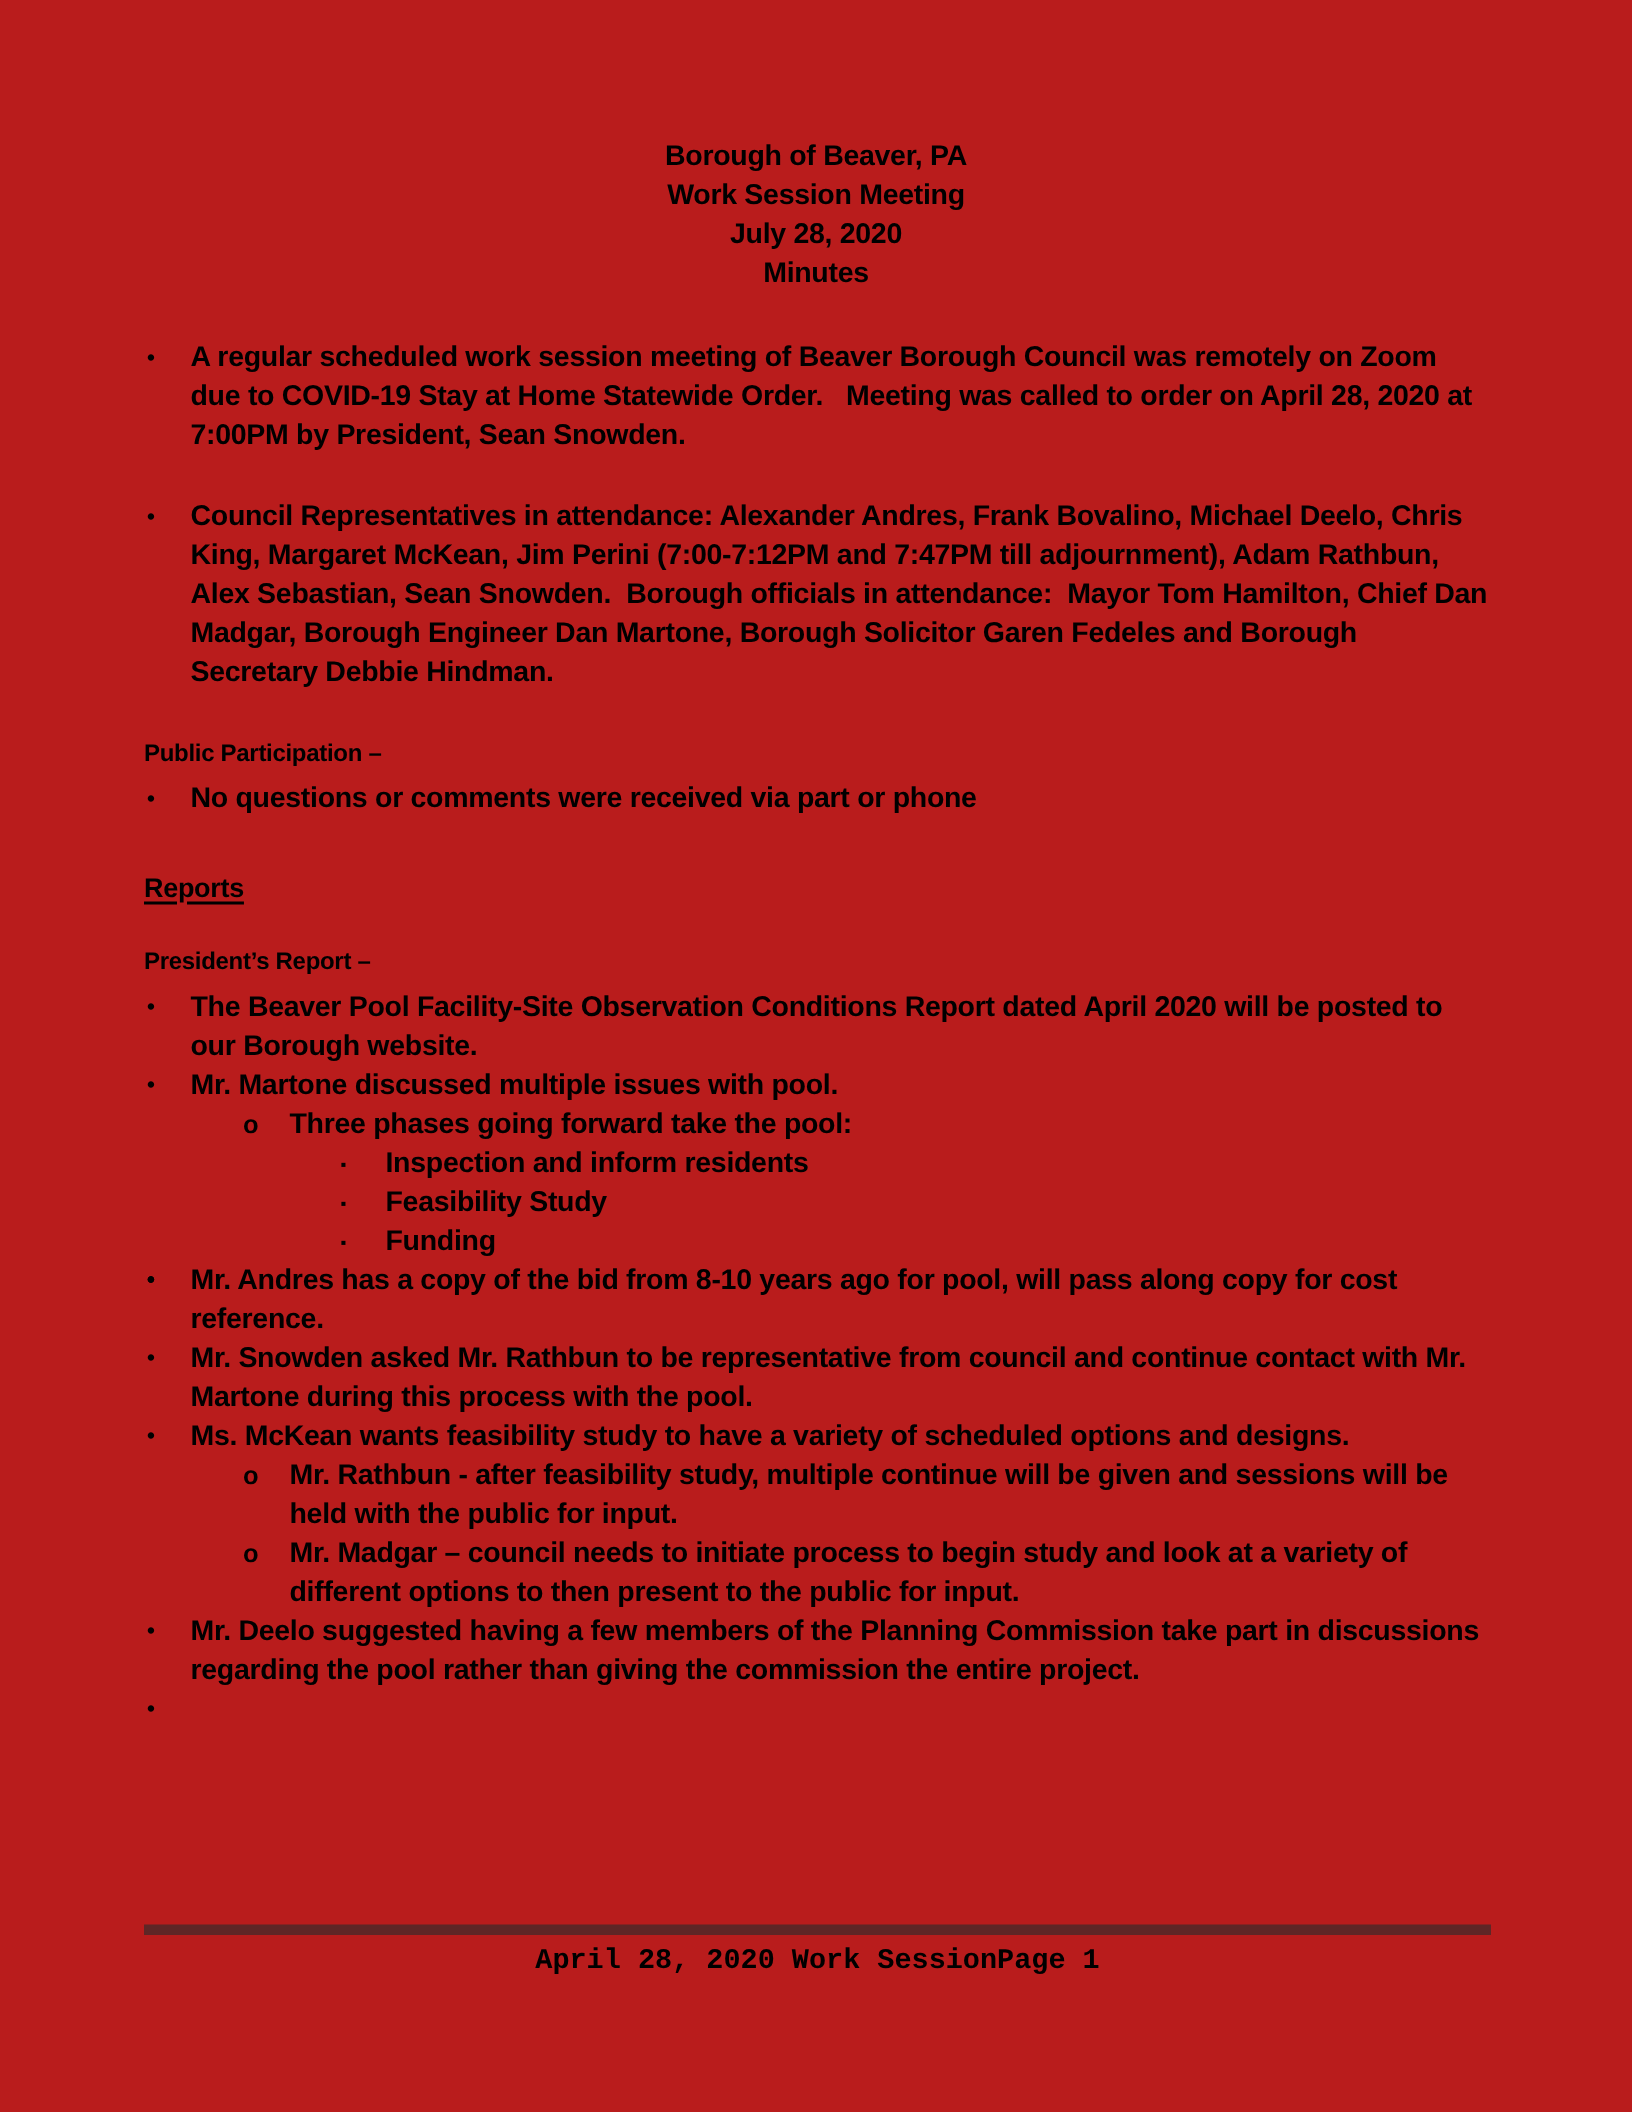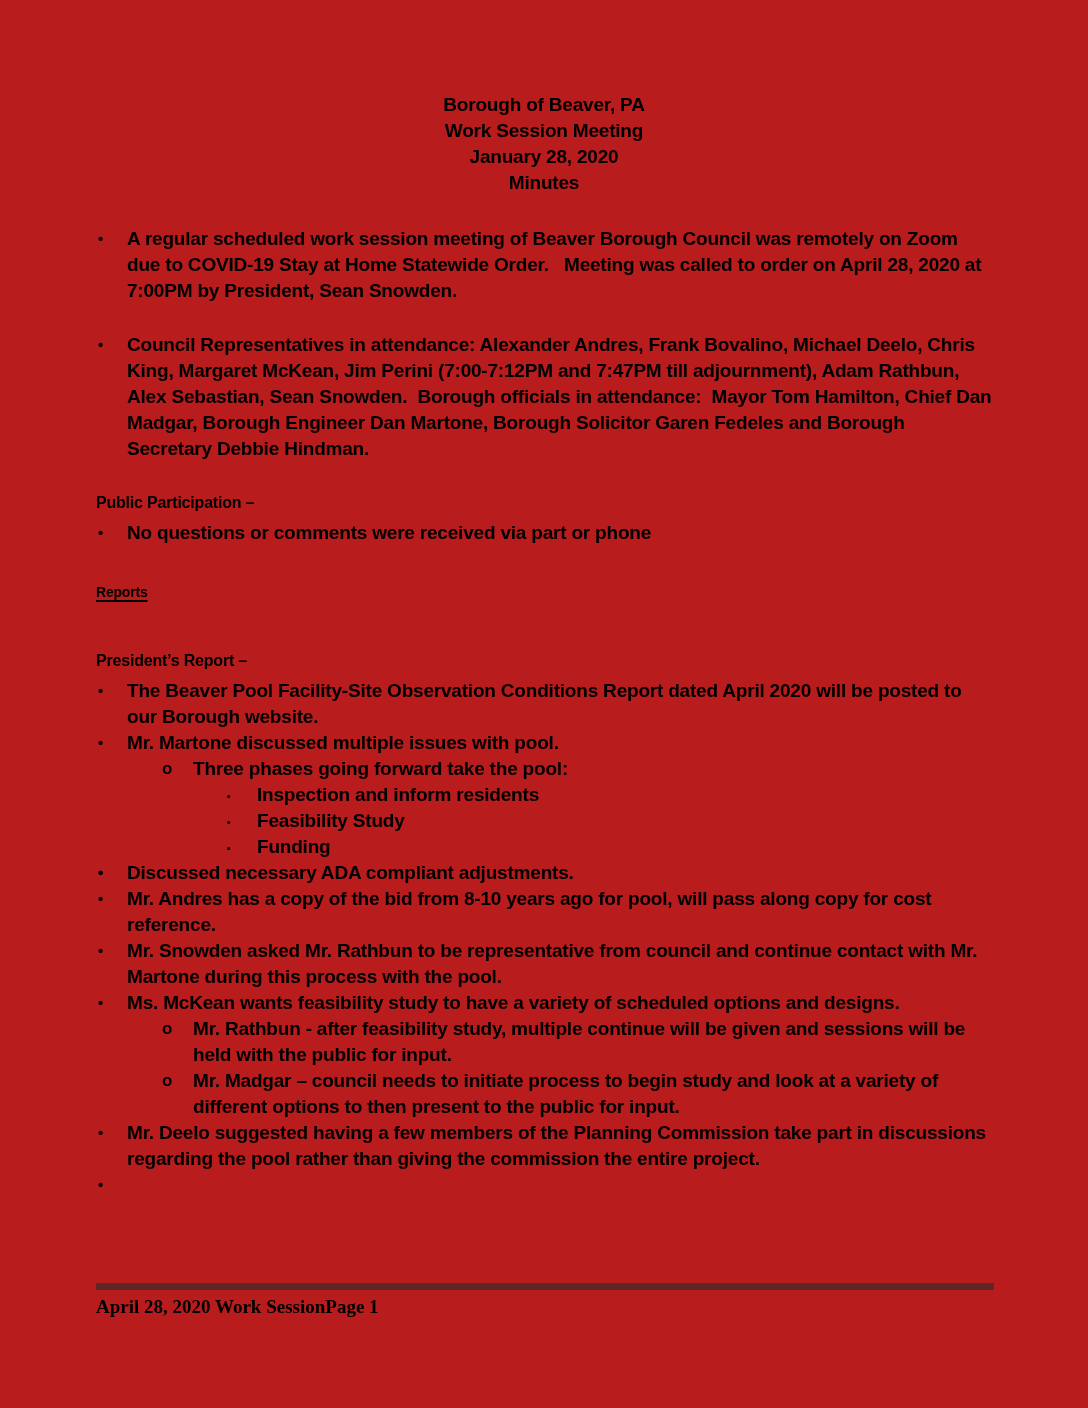--- a/index.html
+++ b/index.html
@@ -39,61 +39,61 @@
   .li.level-2 .marker { left: 66px; font-size: 17px; }
   .li.level-3 { padding-left: 161px; }
   .li.level-3 .marker { left: 131px; font-size: 11px; top: 1px; }
   .intro .li { margin-bottom: 28px; }
   .li-text { white-space: pre-wrap; }
   .section-heading {
     font-size: 16px;
     margin-bottom: 4px;
   }
   .reports-heading {
-    font-size: 14px;
+    font-size: 18px;
     line-height: 28px;
     text-decoration: underline;
     text-decoration-thickness: 2px;
     text-underline-offset: 3px;
     margin-top: 32px;
-    margin-bottom: 42px;
+    margin-bottom: 23px;
   }
   .pp-block { }
   .footer {
     position: absolute;
     left: 96px;
     right: 94px;
     top: 1283px;
   }
   .footer-rule {
     height: 3px;
     border-top: 5px solid var(--rule-color, #5f2626);
     border-bottom: 2px solid var(--rule-color, #5f2626);
   }
   .footer-row {
     margin-top: 5px;
     display: flex;
-    justify-content: flex-start;
-    font-family: Liberation Serif, serif;
+    justify-content: center;
+    font-family: Liberation Mono, monospace;
     font-weight: 700;
     font-size: 19px;
     line-height: 24px;
     letter-spacing: 0;
   }
 </style>
 </head>
 <body>
 
 <div class="page" style="--rule-color: #5f2626;">
   <div class="content">
 
     <div class="doc-header">
       <div>Borough of Beaver, PA</div>
       <div>Work Session Meeting</div>
-      <div>January 28, 2020</div>
+      <div>July 28, 2020</div>
       <div>Minutes</div>
     </div>
 
     <div class="list intro">
 
         <div class="li level-1">
           <span class="marker">•</span>
           <span class="li-text">A regular scheduled work session meeting of Beaver Borough Council was remotely on Zoom due to COVID-19 Stay at Home Statewide Order.   Meeting was called to order on April 28, 2020 at 7:00PM by President, Sean Snowden.</span>
         </div>
 
@@ -149,21 +149,20 @@
             <span class="marker">▪</span>
             <span class="li-text">Funding</span>
           </div>
 
           <div class="li level-1">
             <span class="marker">•</span>
           </div>
 
           <div class="li level-1">
             <span class="marker">•</span>
-            <span class="li-text">Discussed necessary ADA compliant adjustments.</span>
           </div>
 
           <div class="li level-1">
             <span class="marker">•</span>
             <span class="li-text">Mr. Andres has a copy of the bid from 8-10 years ago for pool, will pass along copy for cost reference.</span>
           </div>
 
           <div class="li level-1">
             <span class="marker">•</span>
             <span class="li-text">Mr. Snowden asked Mr. Rathbun to be representative from council and continue contact with Mr. Martone during this process with the pool.</span>

